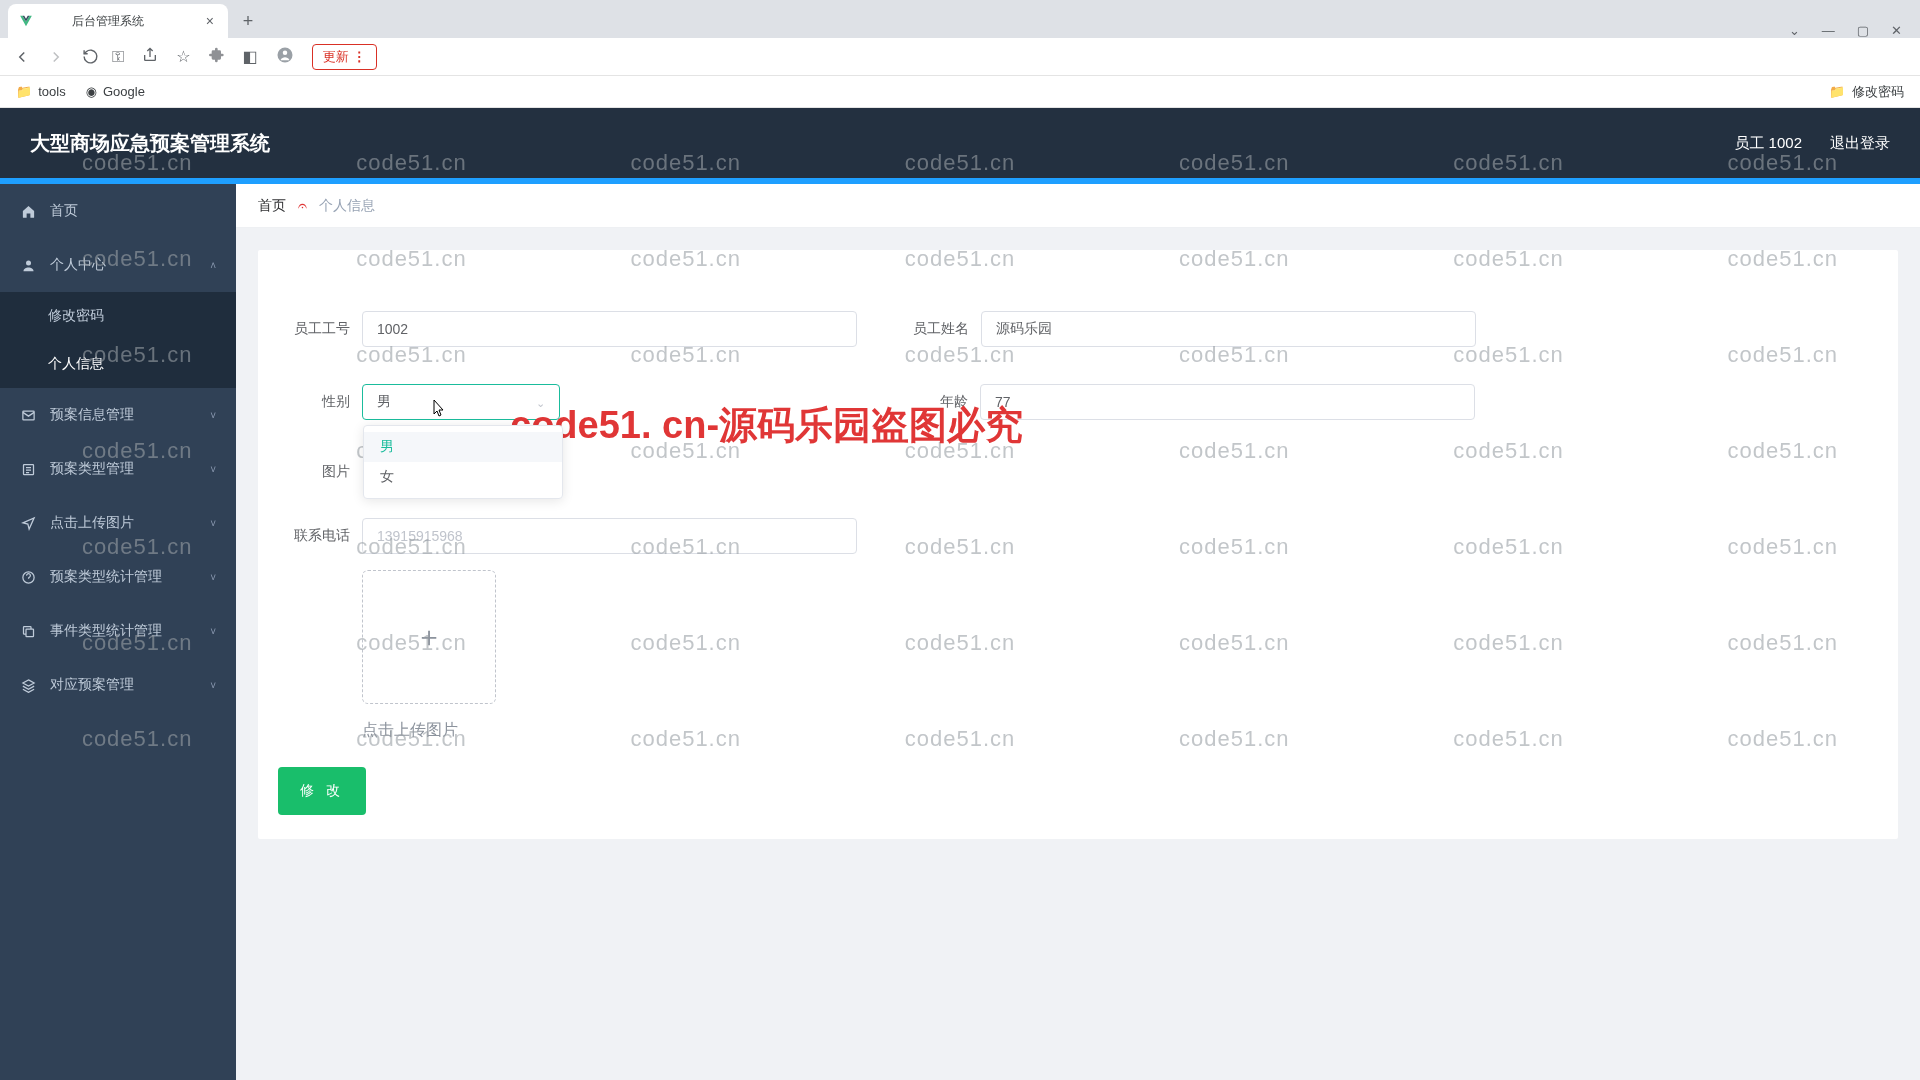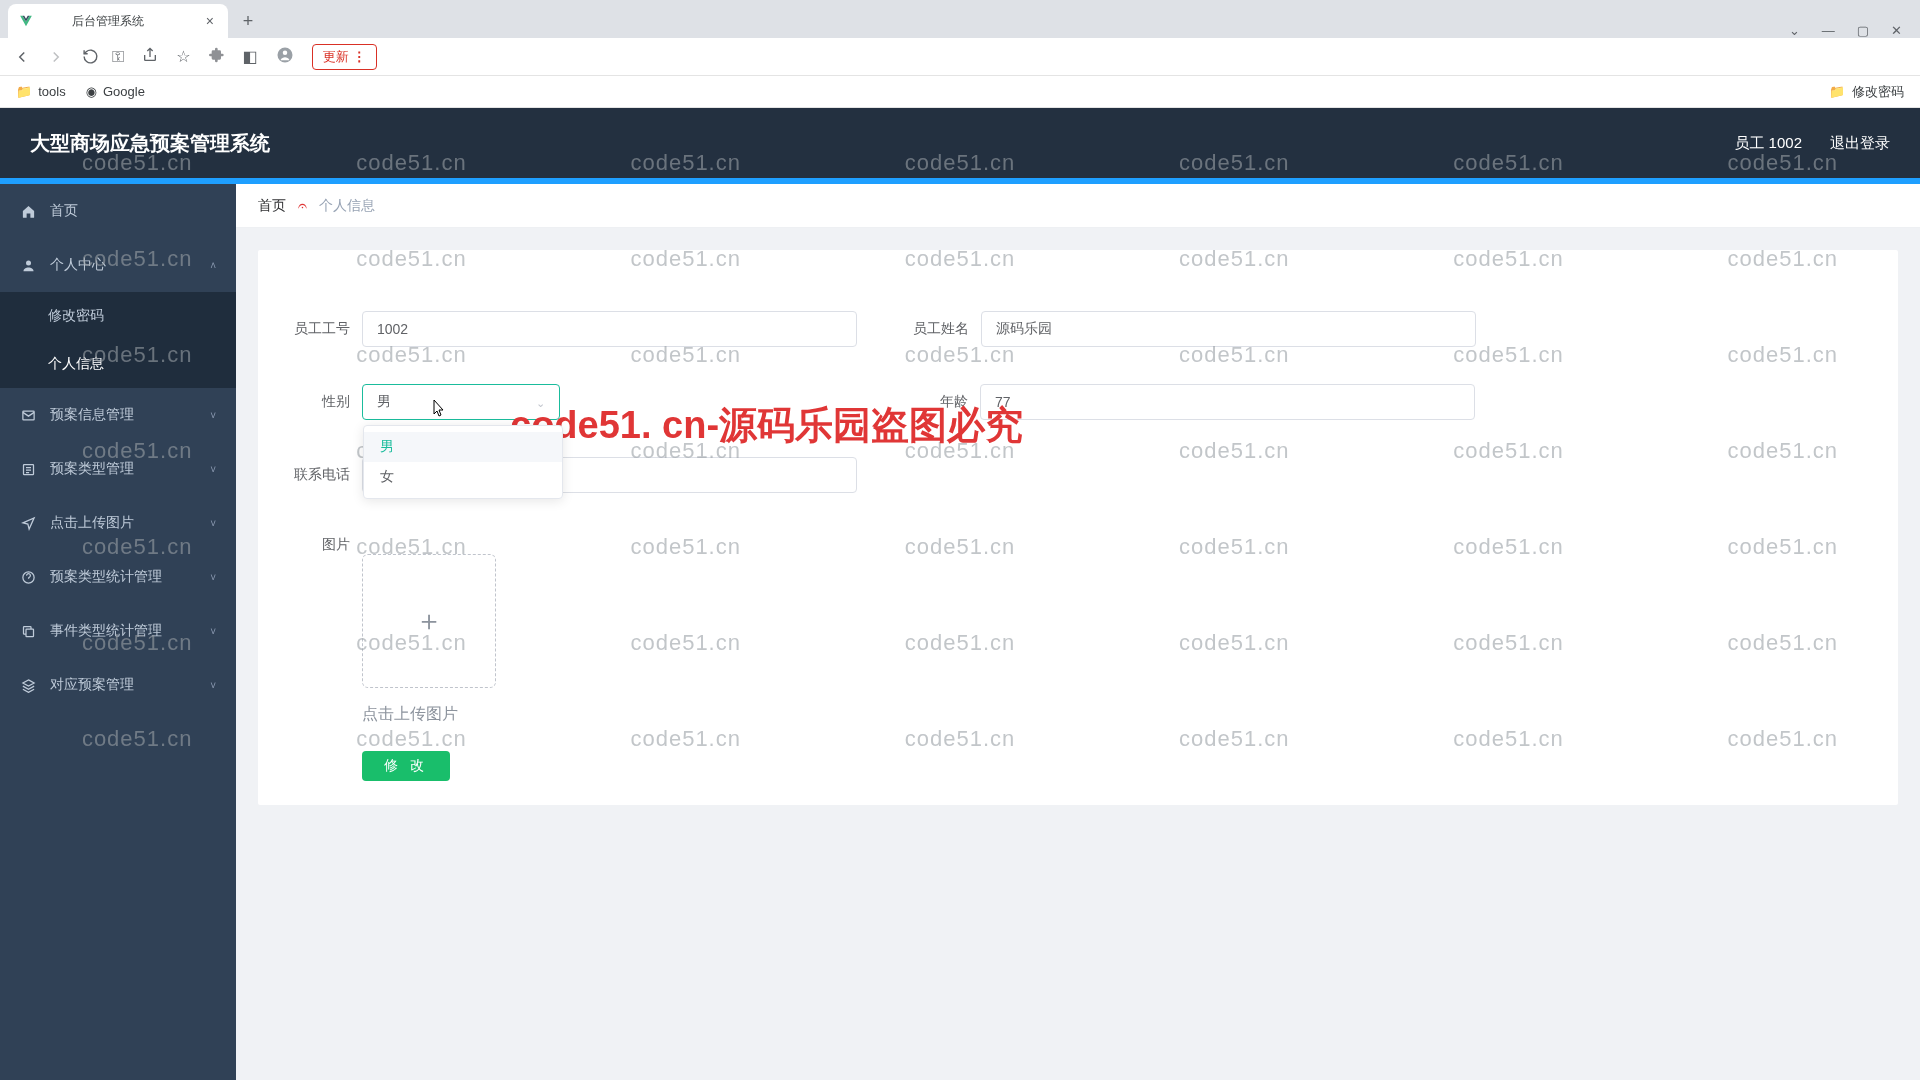--- a/index.html
+++ b/index.html
@@ -59,21 +59,21 @@
 .form-input.w1 { width: 495px; }
 .form-select { width: 198px; height: 36px; border: 1px solid #1abc9c; border-radius: 4px; padding: 0 14px; font-size:14px; color:#606266; display:flex; align-items:center; position:relative; background:#fff;}
 .form-select .sel-arrow { margin-left:auto; color:#c0c4cc; font-size:11px; transform: rotate(180deg);}
 .select-dropdown { position:absolute; top:40px; left:0; width:200px; background:#fff; border:1px solid #e4e7ed; border-radius:4px; box-shadow:0 2px 12px rgba(0,0,0,.1); z-index:10; padding:6px 0;}
 .select-option { padding: 6px 16px; font-size:14px; color:#606266; cursor:pointer;}
 .select-option.selected { color:#1abc9c; background:#f5f7fa;}
 
 .upload-box { width:134px; height:134px; border:1px dashed #c0c4cc; border-radius:6px; display:flex; align-items:center; justify-content:center; margin-left:84px; margin-top:-6px;}
 .upload-box .plus { font-size:28px; color:#8c939d; }
 .upload-hint { margin-left:84px; margin-top:16px; font-size:16px; color:#8c939d; margin-bottom: 26px;}
-.submit-btn { margin-left:84px; background:#19be6b; color:#fff; border:none; border-radius:4px; height:30px; padding: 0 22px; font-size:14px; letter-spacing:4px; cursor:pointer;}
+.submit-btn { background:#19be6b; color:#fff; border:none; border-radius:4px; height:48px; padding: 0 22px; font-size:14px; letter-spacing:4px; cursor:pointer;}
 
 
 .fake-cursor { position: fixed; left: 428px; top: 398px; z-index: 999; pointer-events:none; }
 
 
 .watermark { position: fixed; left: 0; right: 0; top: 120px; bottom: 0; pointer-events: none; z-index: 1; }
 .wm-row { display:flex; justify-content:space-around; color:#9aa0a6; font-size:22px; font-weight:500; opacity:.6; letter-spacing:1px; }
 .wm-big { position:fixed; left:510px; top:400px; color:#e03636; font-size:38px; font-weight:600; z-index:2; pointer-events:none;}
 </style>
 </head>
@@ -281,30 +281,30 @@
                 <div class="select-option">女</div>
               </div>
             </div>
           </div>
           <div class="form-group" style="margin-left:296px;">
             <label class="form-label">年龄</label>
             <input class="form-input w1" value="77" style="">
           </div>
         </div>
 
+        <div class="form-row" style="margin-bottom:6px;">
+          <div class="form-group" style="align-items:flex-start;">
+            <label class="form-label" style="margin-top:6px;">图片</label>
+          </div>
+        </div>
+
         <div class="form-row">
           <div class="form-group">
             <label class="form-label">联系电话</label>
             <input class="form-input w1" style="color: rgb(192, 196, 204);" value="13915915968">
-          </div>
-        </div>
-
-        <div class="form-row" style="margin-bottom:6px;">
-          <div class="form-group" style="align-items:flex-start;">
-            <label class="form-label" style="margin-top:6px;">图片</label>
           </div>
         </div>
         <div class="upload-box">
           <span class="plus">＋</span>
         </div>
         <div class="upload-hint">点击上传图片</div>
 
         <button class="submit-btn">修 改</button>
       </div>
     </div>

